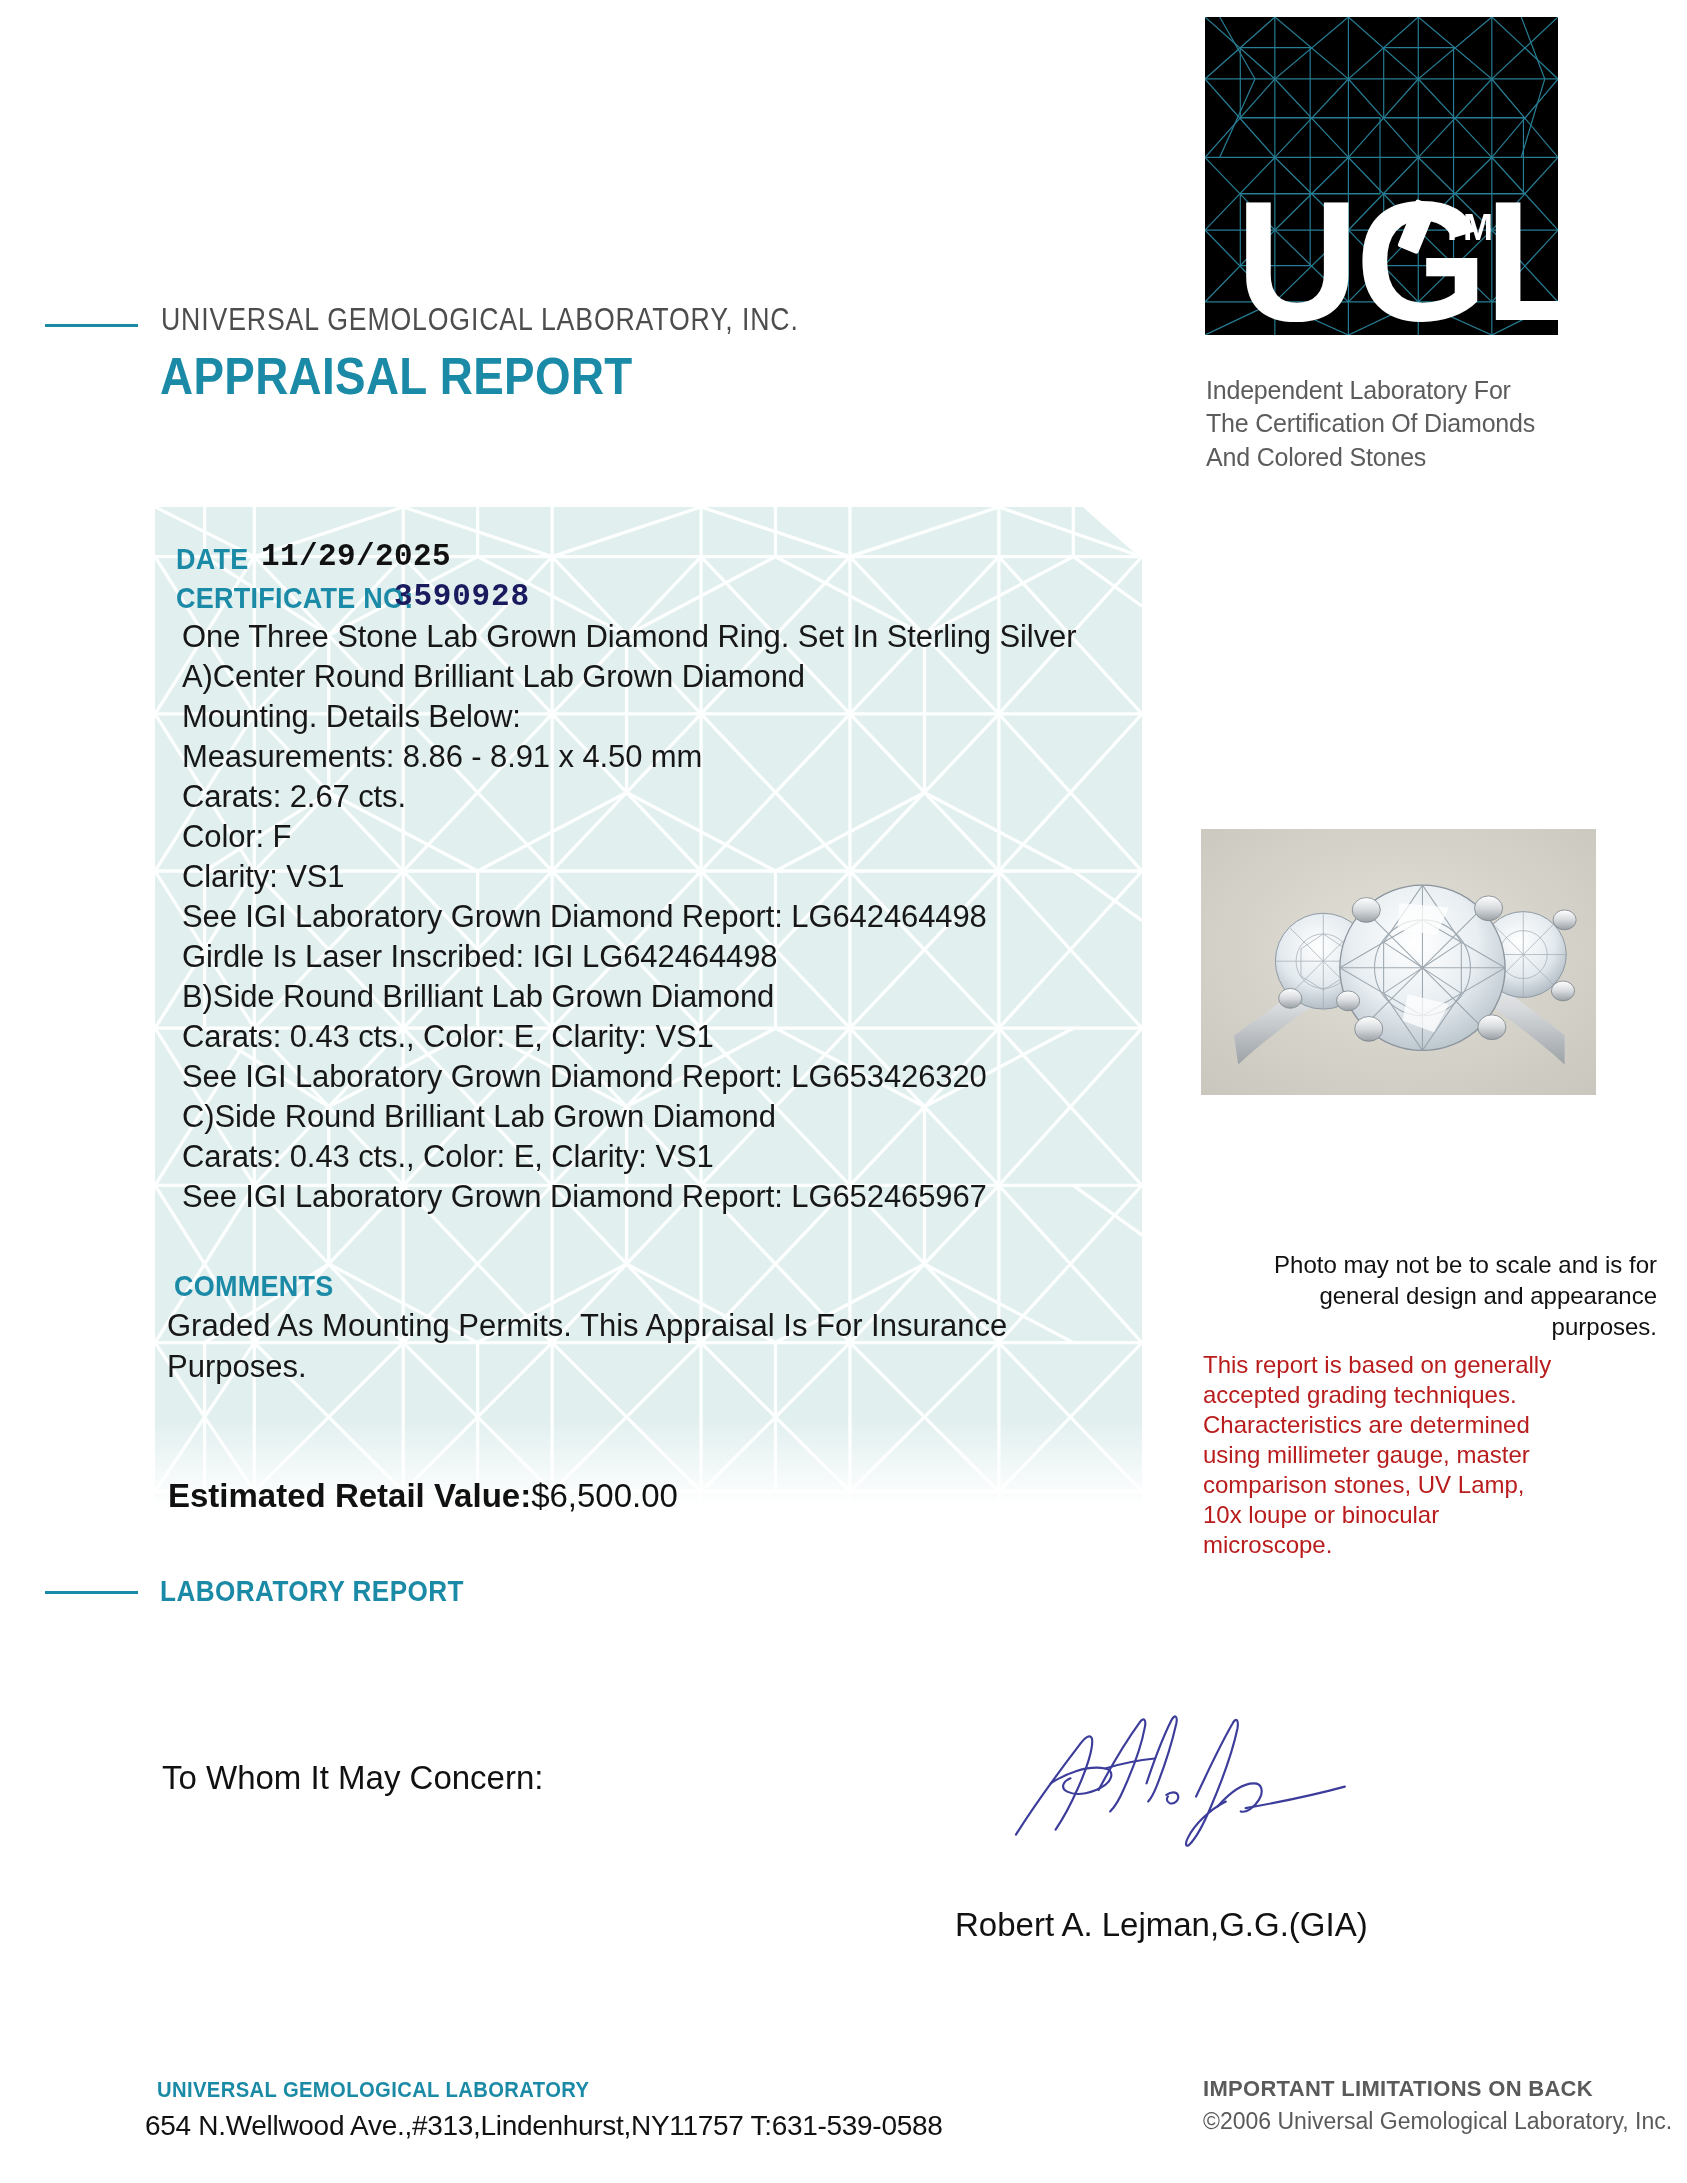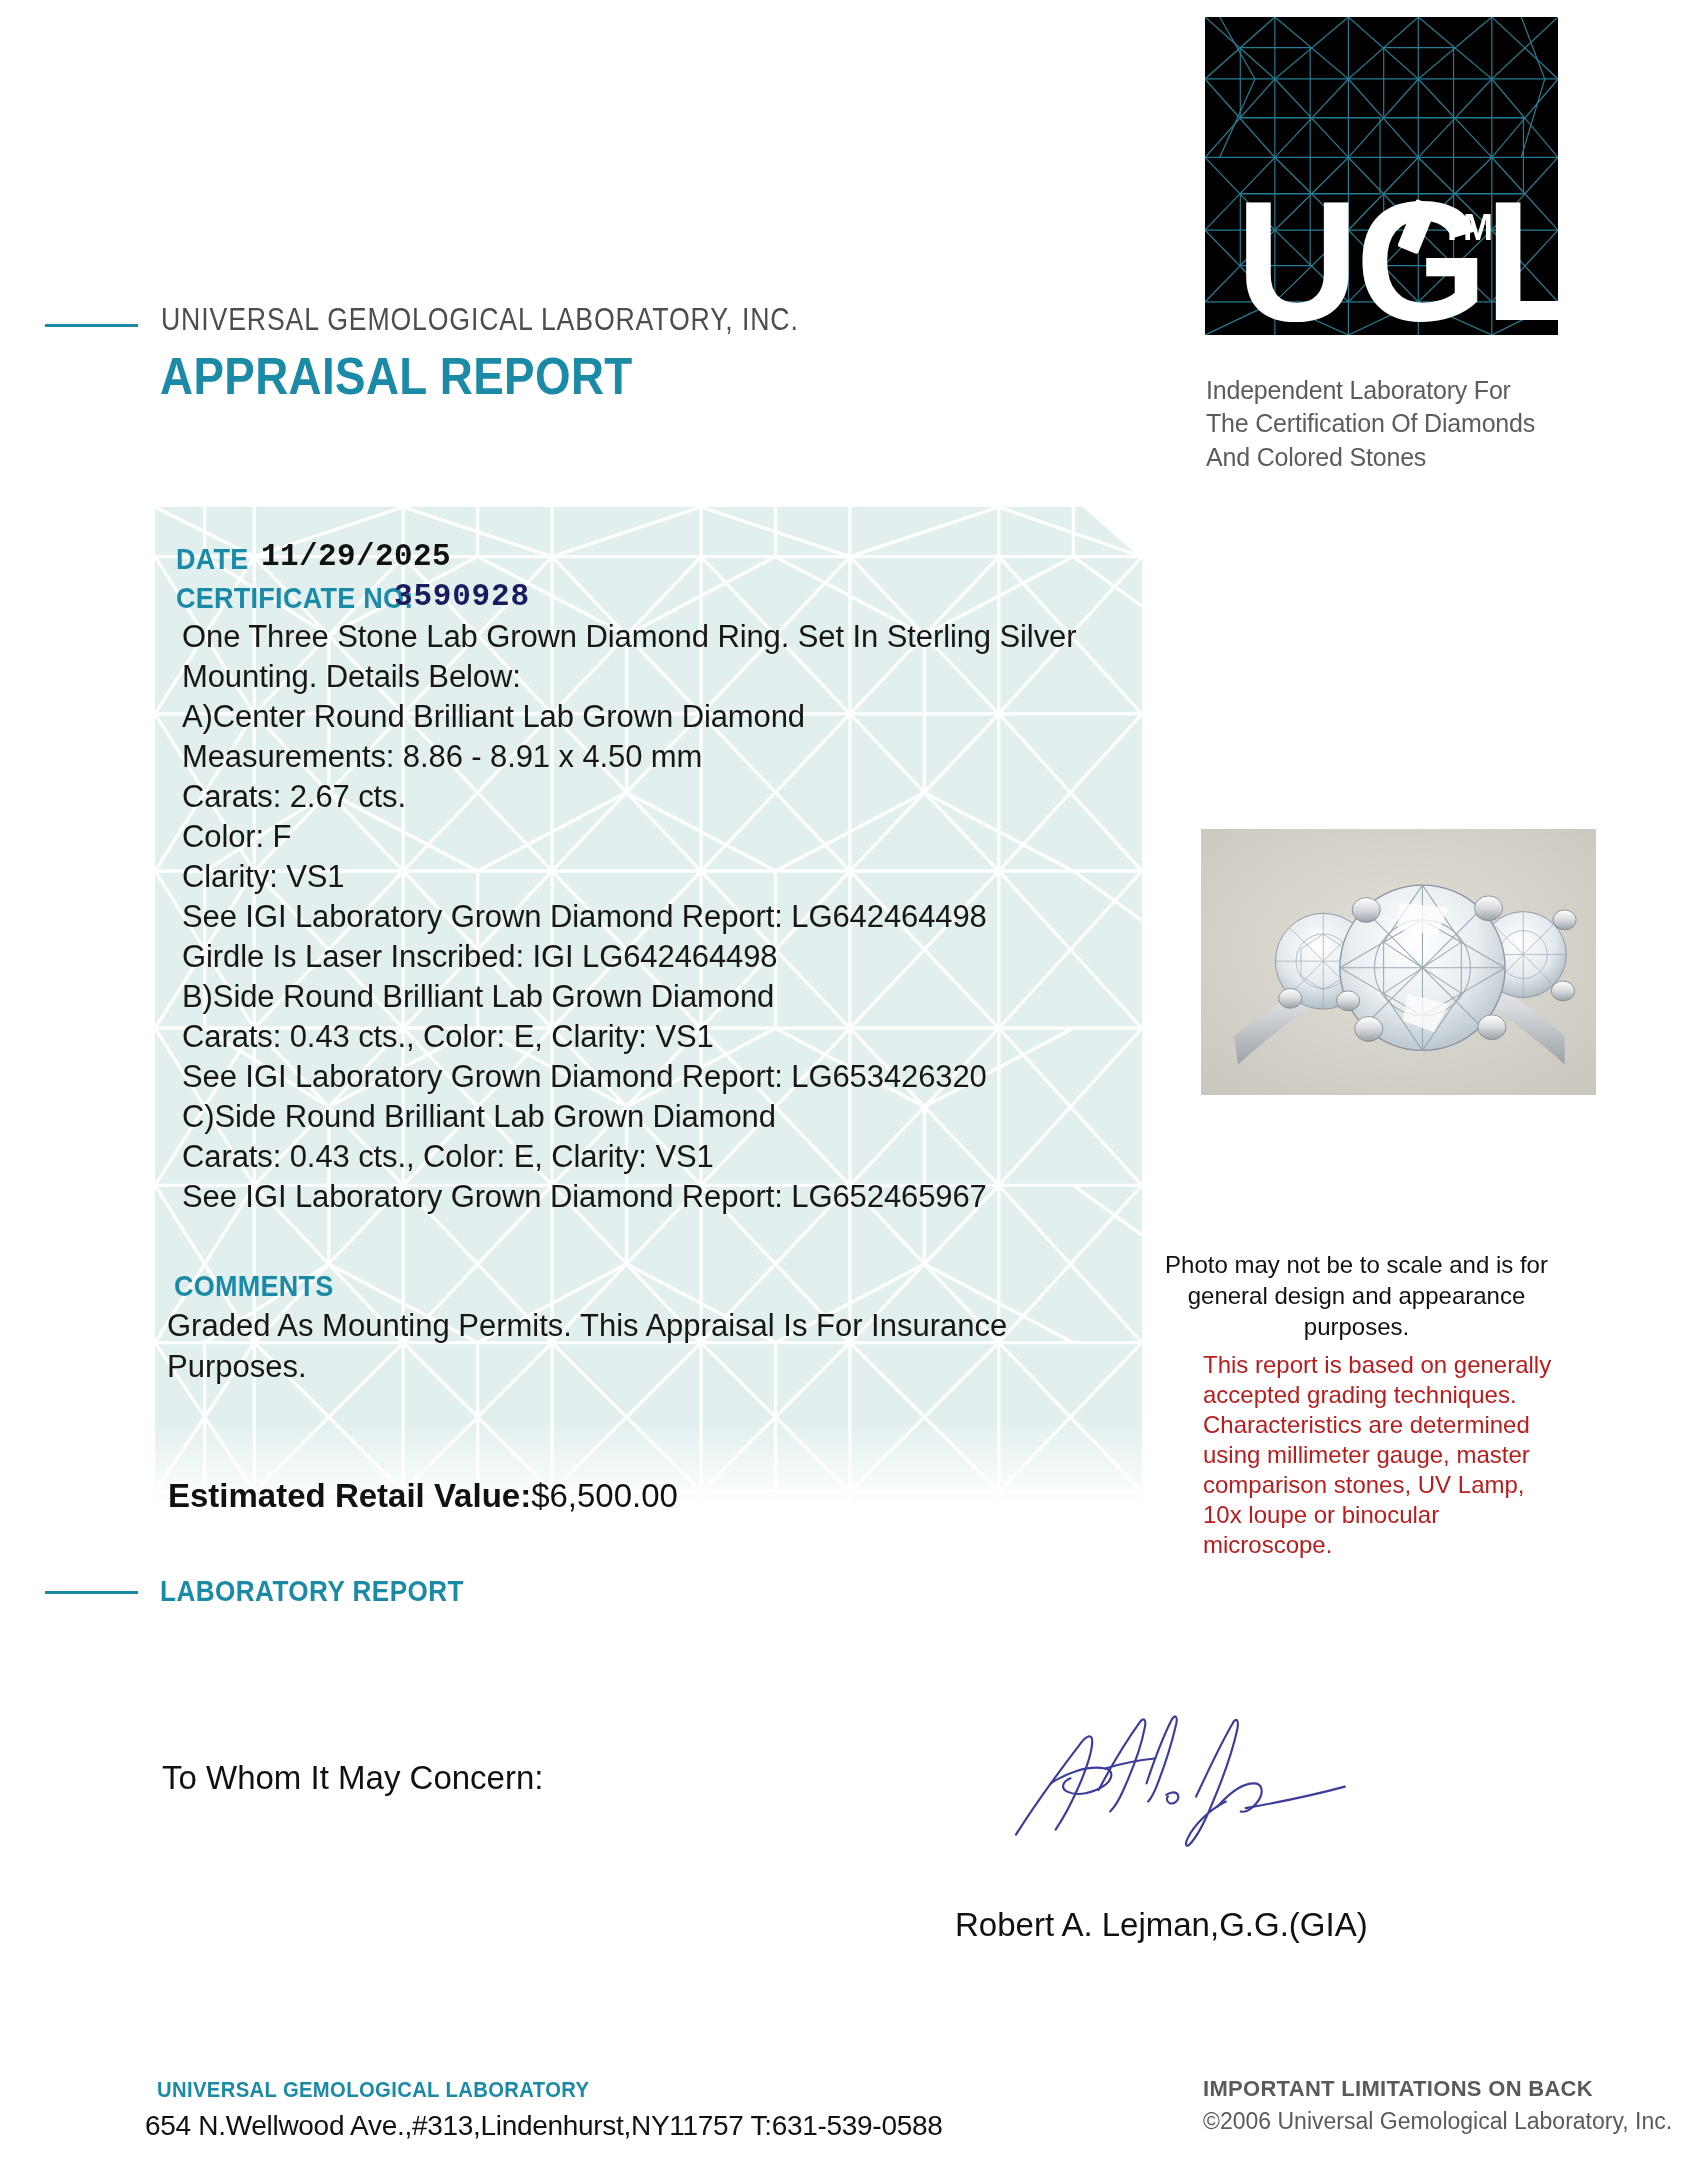--- a/index.html
+++ b/index.html
@@ -117,23 +117,23 @@
     font-size:33px;color:#111;
   }
 
   
   .photo{
     position:absolute;left:1201px;top:829px;width:395px;height:266px;
     background:#d9d6cf;overflow:hidden;
   }
   .photo svg{position:absolute;inset:0;width:100%;height:100%;}
   .photo-note{
-    position:absolute;left:1133px;top:1249px;width:447px;
-    font-family:"Liberation Sans", sans-serif;
-    font-size:24px;line-height:31px;color:#111;text-align:center;
+    position:absolute;left:1210px;top:1249px;width:447px;
+    font-family:"Liberation Sans", sans-serif;
+    font-size:24px;line-height:31px;color:#111;text-align:right;
   }
   .tech-note{
     position:absolute;left:1203px;top:1350px;width:364px;
     font-family:"Liberation Sans Narrow","Liberation Sans",sans-serif;
     font-size:24px;line-height:30px;color:#b91c1c;
   }
 
   
   .lab-report-title{
     position:absolute;left:160px;top:1575px;
@@ -255,22 +255,22 @@
   </div>
 
   <span class="kv-label kv-date-label">DATE</span>
   <span class="kv-date-value">11/29/2025</span>
 
   <span class="kv-label kv-cert-label">CERTIFICATE NO:</span>
   <span class="kv-cert-value">3590928</span>
 
   <div class="desc" id="desc-lines">
       <div>One Three Stone Lab Grown Diamond Ring. Set In Sterling Silver</div>
+      <div>A)Center Round Brilliant Lab Grown Diamond</div>
       <div>Mounting. Details Below:</div>
-      <div>A)Center Round Brilliant Lab Grown Diamond</div>
       <div>Measurements: 8.86 - 8.91 x 4.50 mm</div>
       <div>Carats: 2.67 cts.</div>
       <div>Color: F</div>
       <div>Clarity: VS1</div>
       <div>See IGI Laboratory Grown Diamond Report: LG642464498</div>
       <div>Girdle Is Laser Inscribed: IGI LG642464498</div>
       <div>B)Side Round Brilliant Lab Grown Diamond</div>
       <div>Carats: 0.43 cts., Color: E, Clarity: VS1</div>
       <div>See IGI Laboratory Grown Diamond Report: LG653426320</div>
       <div>C)Side Round Brilliant Lab Grown Diamond</div>

